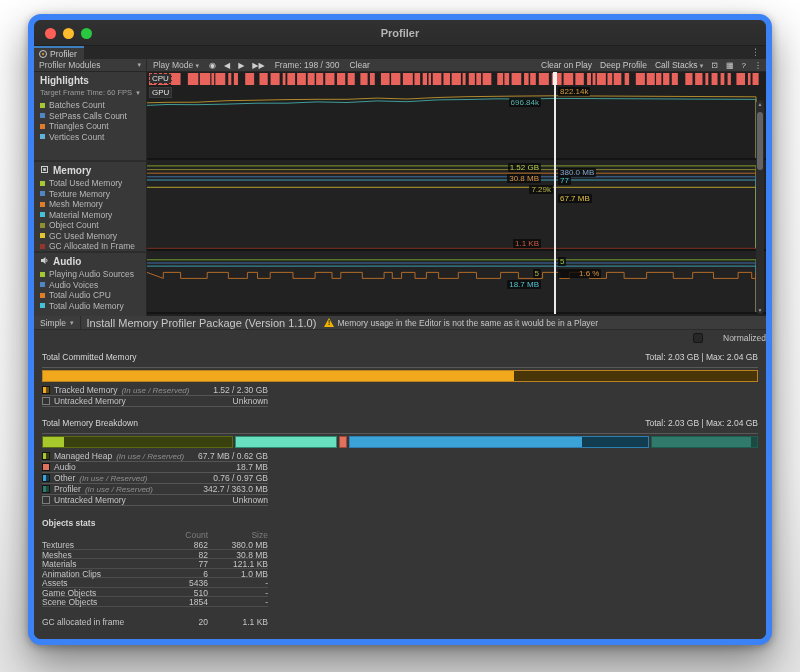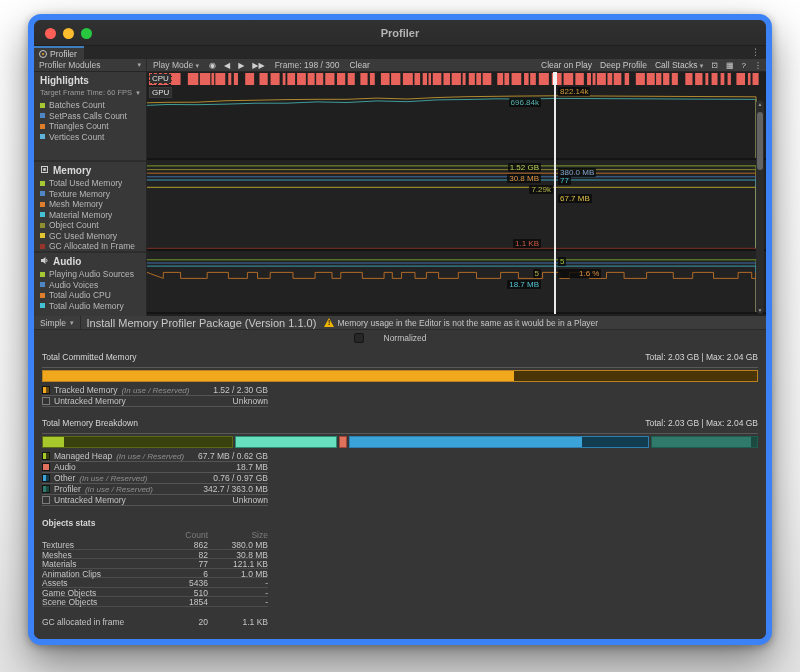--- a/index.html
+++ b/index.html
@@ -51,21 +51,21 @@
   .vthumb { position:absolute; left:1px; width:6px; top:12px; height:58px; background:#636363; border-radius:3px; }
   .varrow { position:absolute; left:0; width:8px; text-align:center; font-size:5px; color:#999; }
   
   .details { flex:1; background:#363636; display:flex; flex-direction:column; font-size:8.5px; color:#c6c6c6; overflow:hidden; }
   .dtoolbar { height:14px; background:#3c3c3c; border-bottom:1px solid #2a2a2a; display:flex; align-items:center; flex:0 0 auto; }
   .ddd { display:flex; align-items:center; gap:4px; padding:0 6px; align-self:stretch; border-right:1px solid #2a2a2a; }
   .installbtn { background:none; border:none; color:#c8c8c8; font-size:11px; font-family:inherit; padding:0 6px; }
   .warn { display:flex; align-items:center; gap:3px; padding-left:2px; }
   .warntri { width:0; height:0; border-left:5px solid transparent; border-right:5px solid transparent; border-bottom:9px solid #f0b400; position:relative; }
   .warntri::after { content:"!"; position:absolute; left:-1.5px; top:1px; font-size:7px; font-weight:bold; color:#222; }
-  .normrow { height:16px; display:flex; align-items:center; justify-content:center; gap:20px; padding-right:20px; flex:0 0 auto; }
+  .normrow { height:16px; display:flex; align-items:center; justify-content:flex-end; gap:20px; padding-right:0; flex:0 0 auto; }
   .checkbox { width:10px; height:10px; background:#272727; border:1px solid #151515; border-radius:2px; }
   .sect { padding:0 8px; margin-top:6px; flex:0 0 auto; }
   .secthead { display:flex; justify-content:space-between; align-items:flex-end; font-weight:normal; color:#d6d6d6; border-bottom:1px solid #585858; padding-bottom:5px; }
   .bigbar { height:12px; margin-top:2px; display:flex; gap:2px; }
   .seg { height:100%; display:flex; border:1px solid transparent; }
   .seg .inuse { height:100%; }
   .legend { width:226px; margin-top:3px; }
   .lrow { display:flex; align-items:center; gap:4px; height:11px; border-bottom:1px solid #555; }
   .sw { width:8px; height:8px; flex:0 0 8px; border:1px solid #141414; }
   .sw.empty { background:#333; border:1px solid #7d7d7d; }

